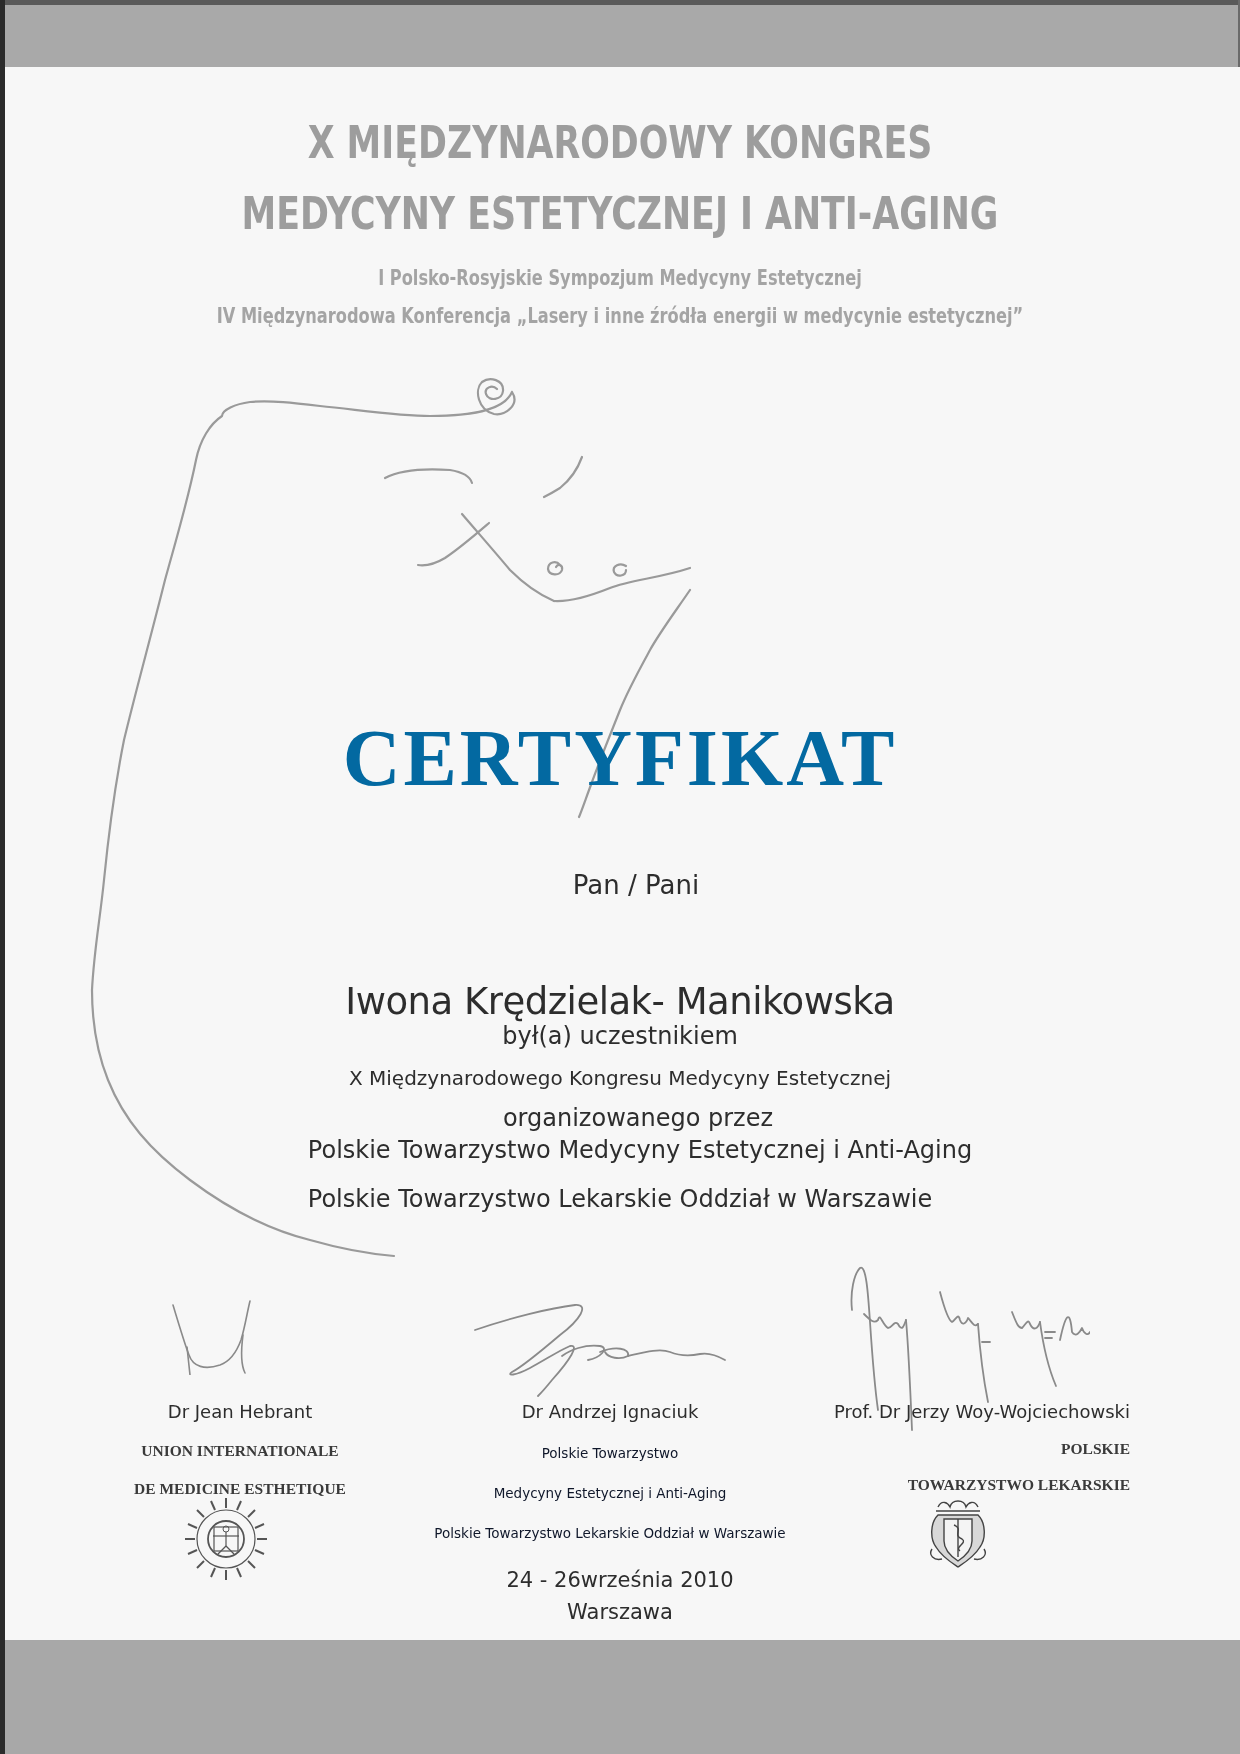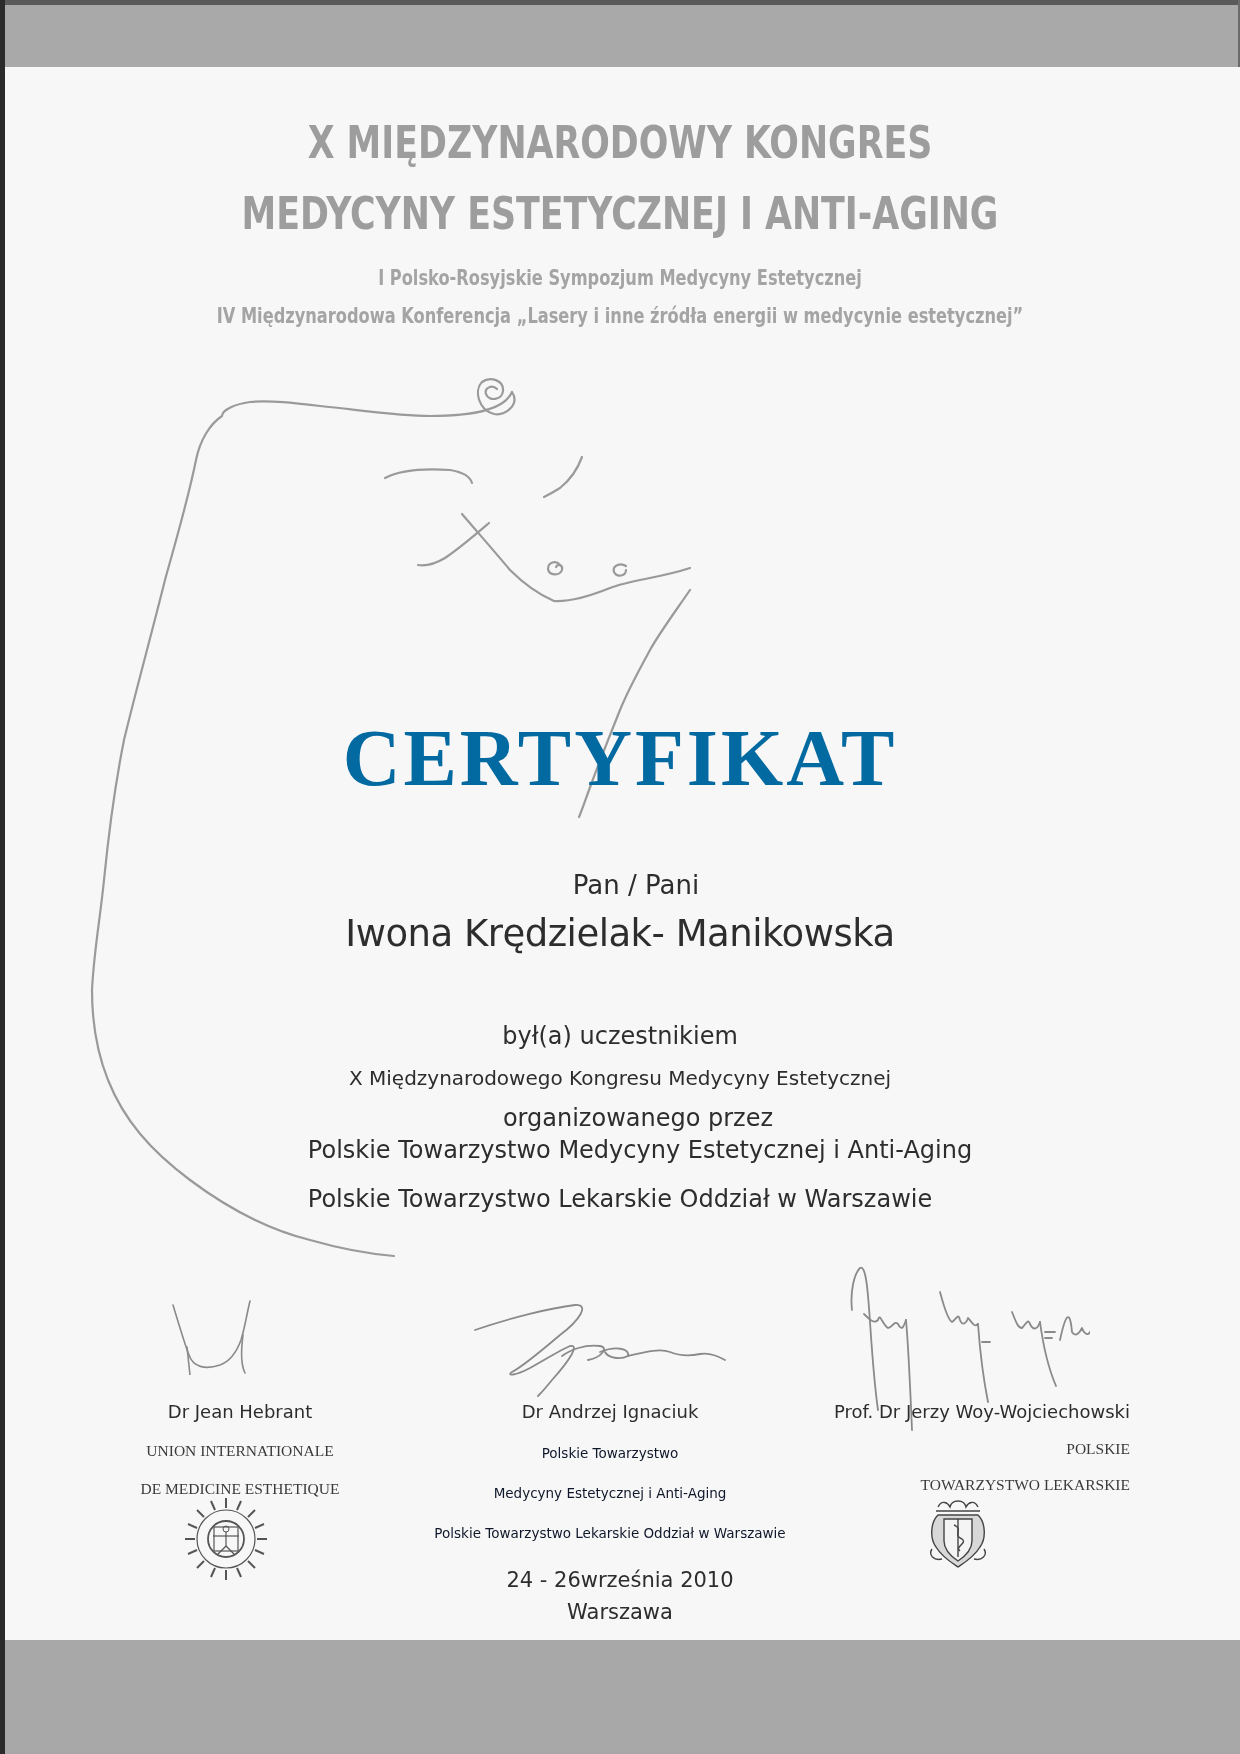--- a/index.html
+++ b/index.html
@@ -35,30 +35,30 @@
   .subtitle-1 { top: 265px; }
   .subtitle-2 { top: 303px; }
 
   .cert-title {
     top: 713px; font-family: "Liberation Serif", "DejaVu Serif", serif;
     font-size: 80px; font-weight: bold; color: #0369a1; letter-spacing: 3px;
   }
 
   .body-text { color: #2d2d2d; font-family: "DejaVu Sans", sans-serif; font-weight: normal; }
   .salutation { top: 870px; font-size: 26px; padding-left: 16px; }
-  .recipient { top: 912px; font-size: 37px; letter-spacing: -0.5px; }
+  .recipient { top: 980px; font-size: 37px; letter-spacing: -0.5px; }
   .line-1 { top: 1022px; font-size: 24px; }
   .line-2 { top: 1066px; font-size: 20px; }
   .line-3 { top: 1104px; font-size: 24px; margin-left: 18px; }
   .line-4 { top: 1136px; font-size: 24px; padding-left: 20px; }
   .line-5 { top: 1185px; font-size: 24px; }
 
   .signer { position: absolute; text-align: center; color: #2d2d2d; font-family: "DejaVu Sans", sans-serif; }
   .signer-name { font-size: 18px; white-space: nowrap; }
-  .org-serif { font-family: "Liberation Serif", "DejaVu Serif", serif; font-weight: normal; font-size: 15.5px; line-height: 19px; color: #3a3a3a; white-space: nowrap; }
+  .org-serif { font-family: "Liberation Serif", "DejaVu Serif", serif; font-weight: bold; font-size: 15.5px; line-height: 19px; color: #3a3a3a; white-space: nowrap; }
   .org-sans { font-size: 13.5px; line-height: 17px; color: #0f172a; white-space: nowrap; }
 
   .signer-left { left: 110px; top: 1401px; width: 260px; }
   .signer-mid { left: 400px; top: 1401px; width: 420px; }
   .signer-right { left: 800px; top: 1401px; width: 330px; text-align: right; }
 
   .signer-left .org-serif { margin-top: 19px; }
   .signer-mid .org-sans { margin-top: 23px; }
   .signer-right .org-serif { margin-top: 17px; }
 

